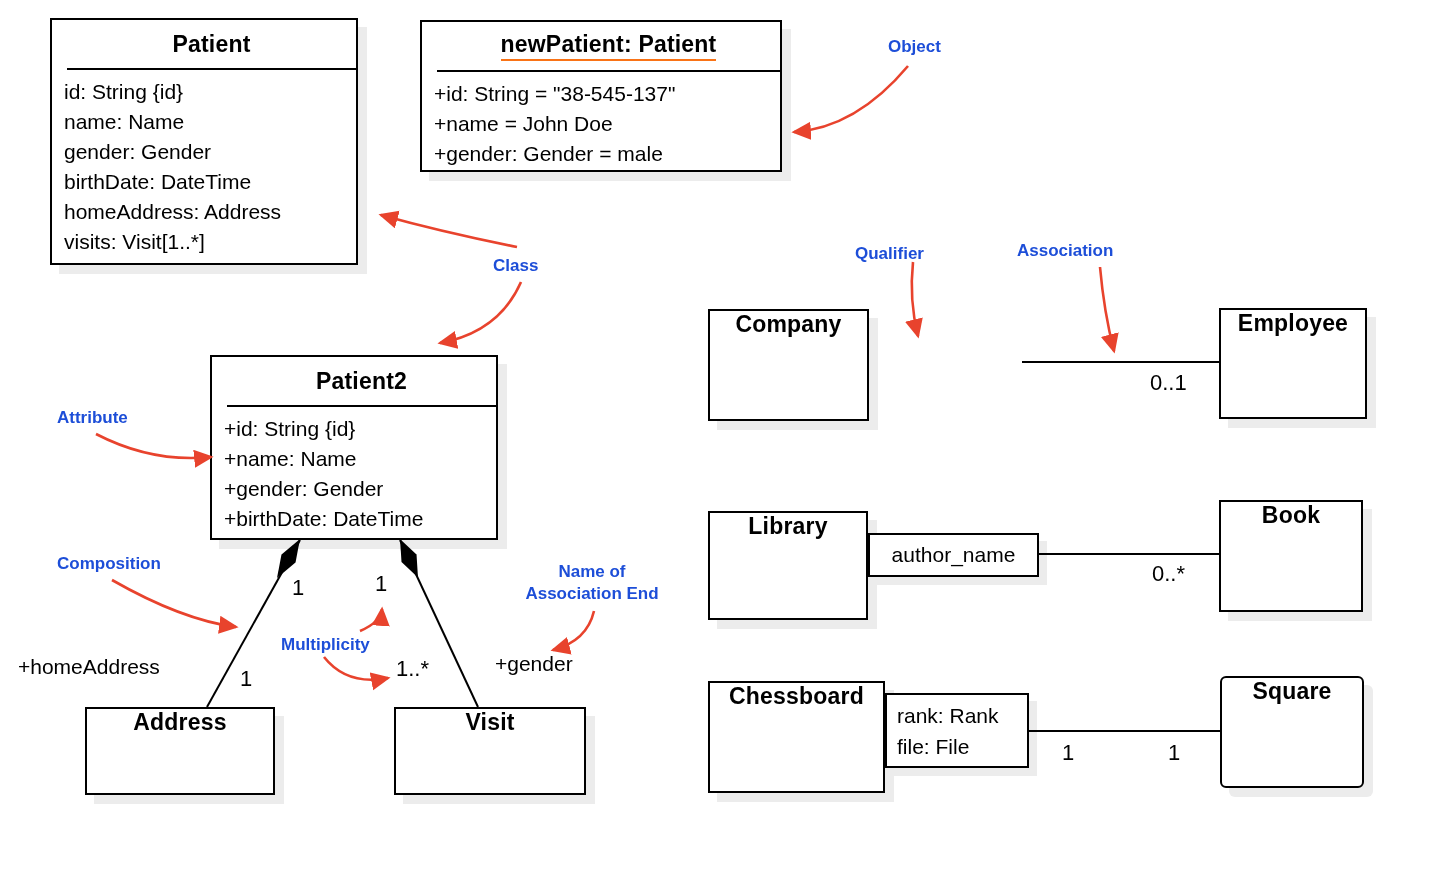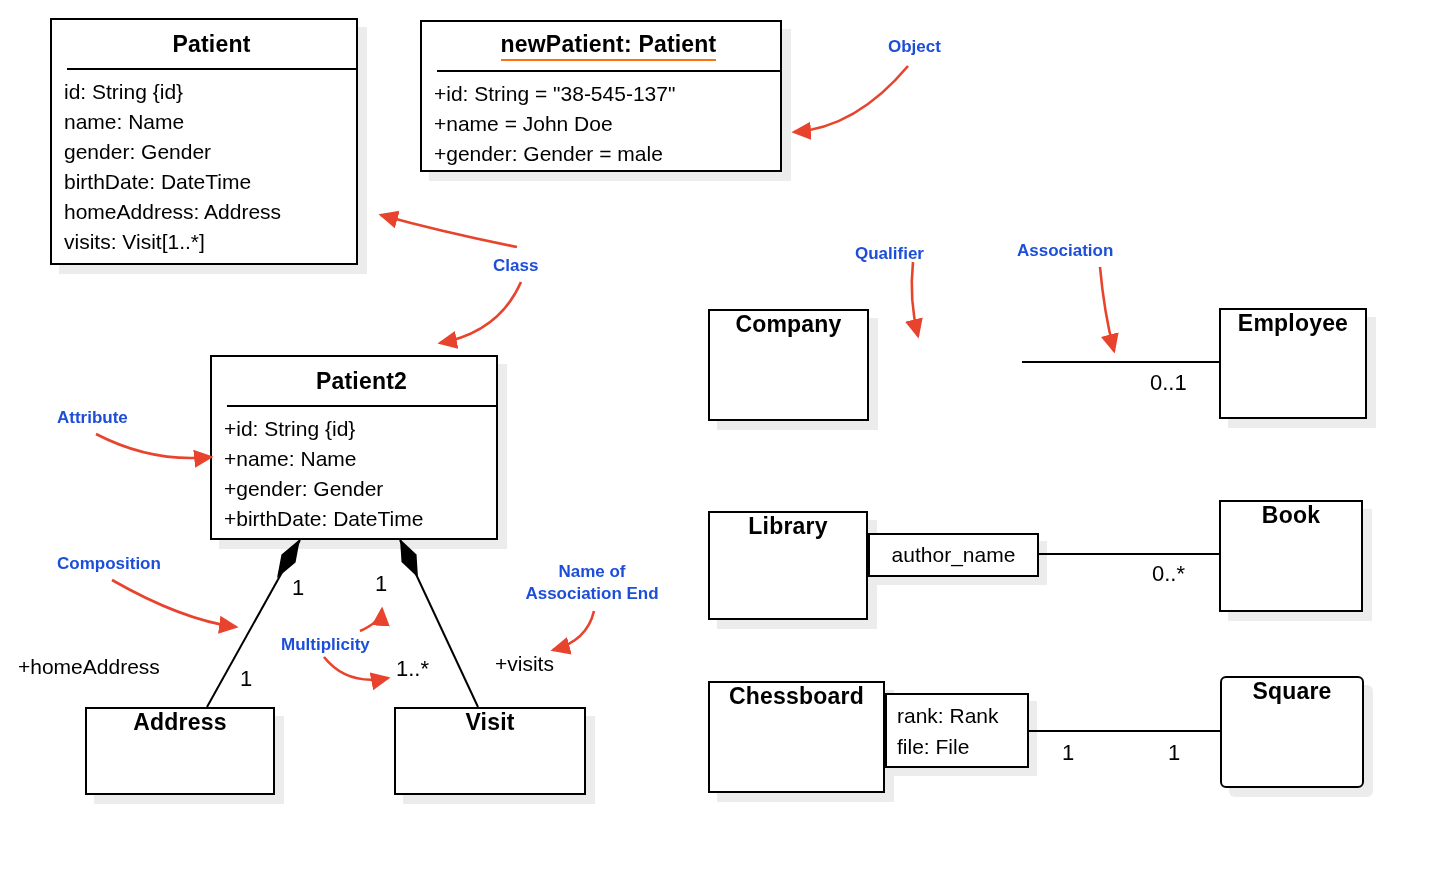--- a/index.html
+++ b/index.html
@@ -116,21 +116,21 @@
   <div class="qual-box center" style="left:868px;top:533px;width:171px;height:44px;">
       <div>author_name</div>
     </div>
 
   <div class="qual-box left" style="left:885px;top:693px;width:144px;height:75px;">
       <div>rank: Rank</div>
       <div>file: File</div>
     </div>
 
   <div class="lbl" style="left:18px;top:655px;">+homeAddress</div>
-  <div class="lbl" style="left:495px;top:652px;">+visits</div>
+  <div class="lbl" style="left:495px;top:652px;">+gender</div>
 
   <div class="mult" style="left:292px;top:575px;">1</div>
   <div class="mult" style="left:375px;top:571px;">1</div>
   <div class="mult" style="left:240px;top:666px;">1</div>
   <div class="mult" style="left:396px;top:656px;">1..*</div>
 
   <div class="mult" style="left:1150px;top:370px;">0..1</div>
   <div class="mult" style="left:1152px;top:561px;">0..*</div>
   <div class="mult" style="left:1062px;top:740px;">1</div>
   <div class="mult" style="left:1168px;top:740px;">1</div>

